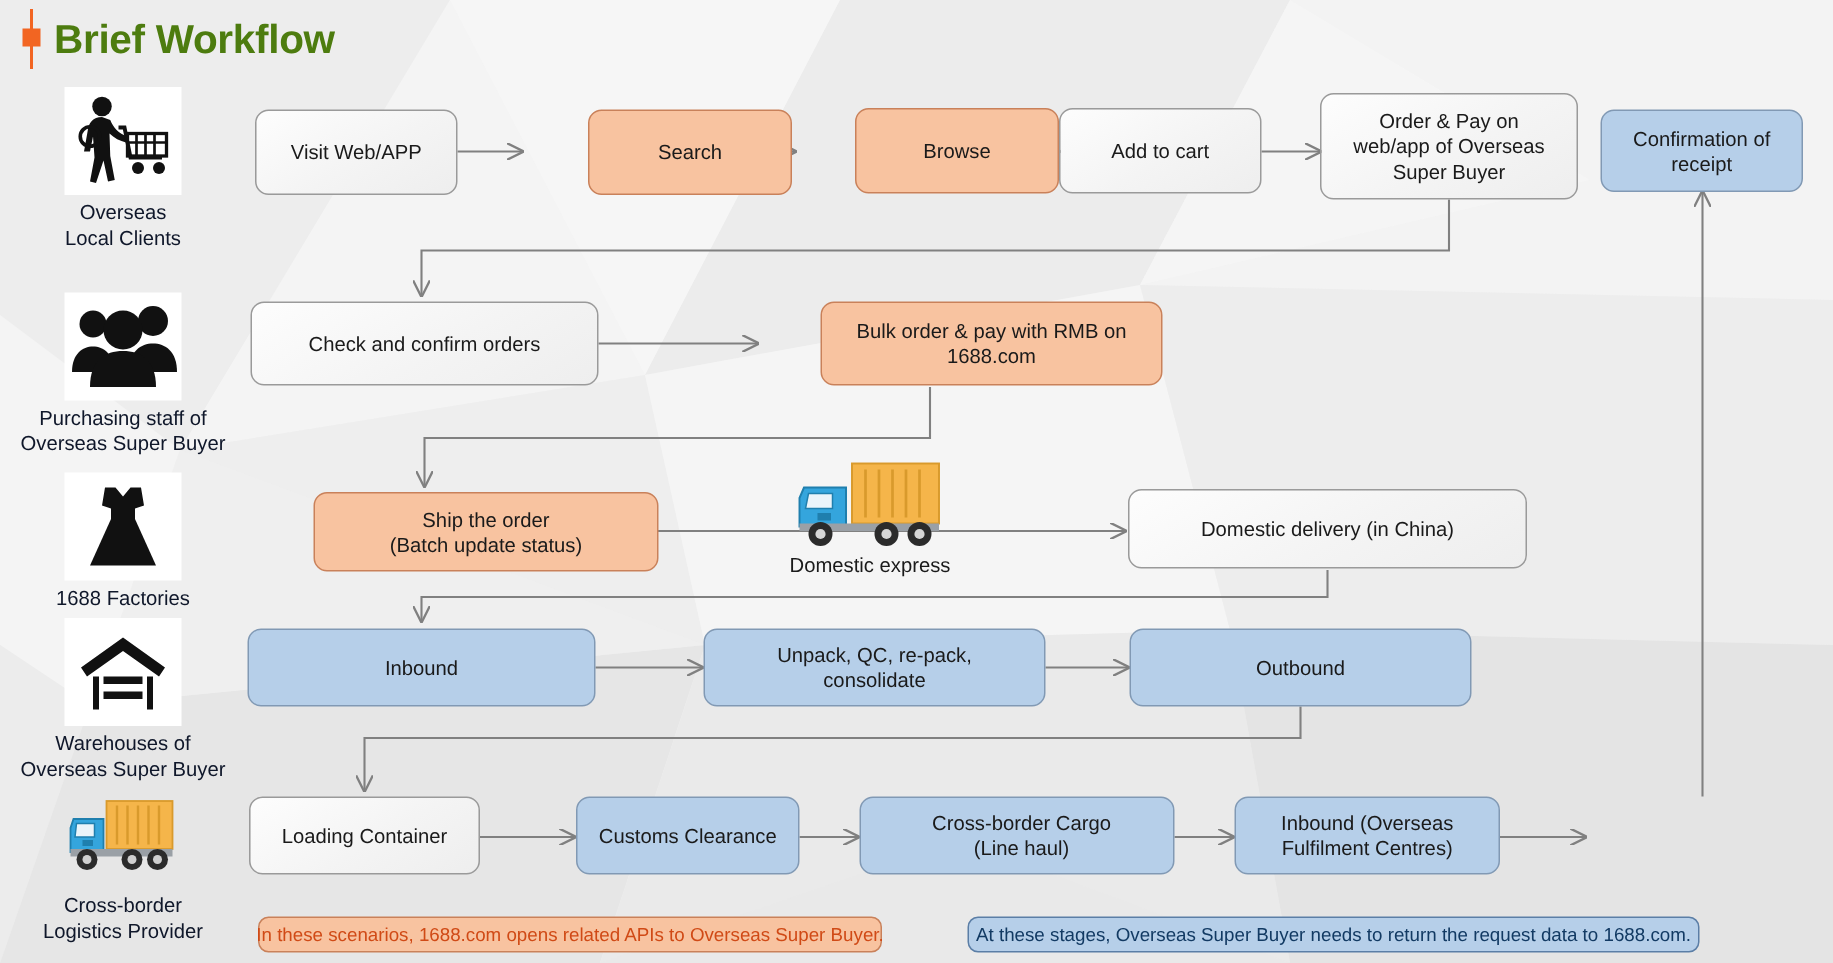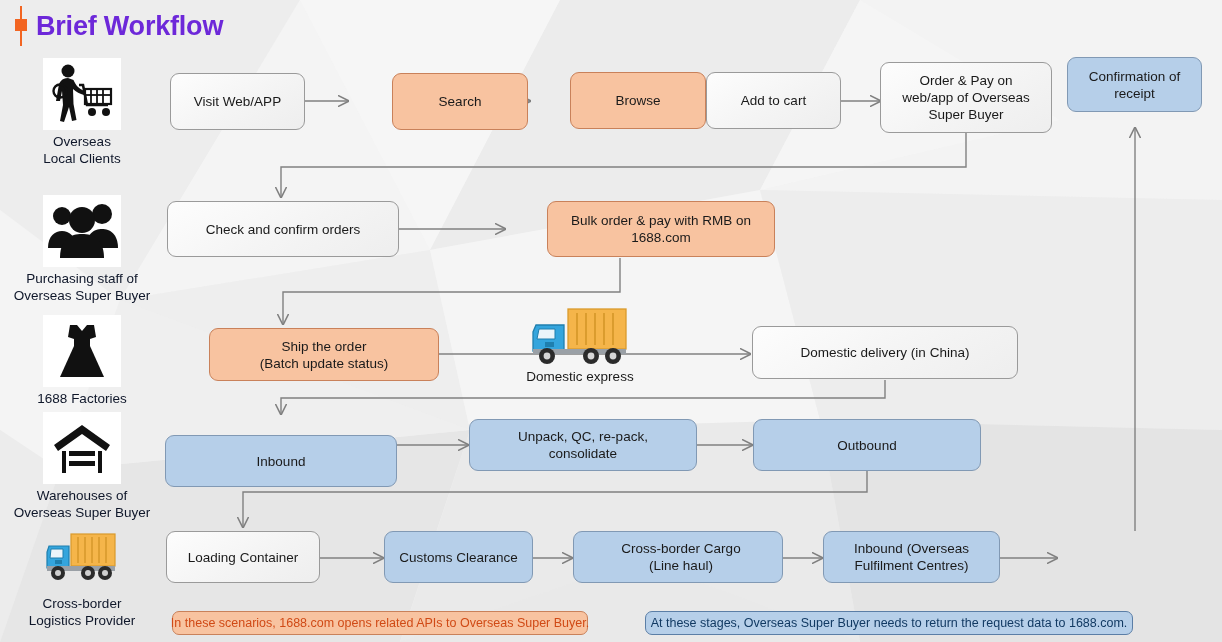--- a/index.html
+++ b/index.html
@@ -23,21 +23,21 @@
     display: flex; align-items: center; gap: 8px;
   }
   #title-bullet { position: relative; width: 14px; height: 40px; }
   #title-bullet .stem {
     position:absolute; left:6px; top:0; width:2px; height:40px; background:#f26522;
   }
   #title-bullet .sq {
     position:absolute; left:1px; top:13px; width:12px; height:12px; background:#f26522;
   }
   #title-text {
-    color: #6d28d9;
+    color: #4d7c0f;
     font-size: 27px;
     font-weight: bold;
     letter-spacing: -0.2px;
     white-space: nowrap;
   }
 
   
   .lane {
     position: absolute;
     width: 160px;
@@ -256,21 +256,21 @@
 Logistics Provider</div>
   </div>
 
   <div class="node white" style="left:170px; top:73px;  width:135px; height:57px;">Visit Web/APP</div>
   <div class="node orange" style="left:351px; top:73px;  width:136px; height:57px;">Search</div>
   <div class="node orange" style="left:529px; top:72px;  width:136px; height:57px;">Browse</div>
   <div class="node white" style="left:706px; top:72px;  width:135px; height:57px;">Add to cart</div>
   <div class="node white" style="left:880px; top:62px;  width:172px; height:71px;">Order &amp; Pay on
 web/app of Overseas
 Super Buyer</div>
-  <div class="node blue" style="left:1067px; top:57px; width:135px; height:55px;">Confirmation of
+  <div class="node blue" style="left:1067px; top:73px; width:135px; height:55px;">Confirmation of
 receipt</div>
 
   <div class="node white" style="left:167px; top:201px; width:232px; height:56px;">Check and confirm orders</div>
   <div class="node orange" style="left:506px; top:201px; width:228px; height:56px;">Bulk order &amp; pay with RMB on
 1688.com</div>
 
   <div class="node orange" style="left:168px; top:328px; width:230px; height:53px;">Ship the order
 (Batch update status)</div>
   <div class="node white" style="left:752px; top:326px; width:266px; height:53px;">Domestic delivery (in China)</div>
 
@@ -291,21 +291,21 @@
       <circle cx="19" cy="51" r="8" fill="#2b2b2b"></circle>
         <circle cx="19" cy="51" r="3.4" fill="#d6d6d6"></circle>
       <circle cx="63" cy="51" r="8" fill="#2b2b2b"></circle>
         <circle cx="63" cy="51" r="3.4" fill="#d6d6d6"></circle>
       <circle cx="85" cy="51" r="8" fill="#2b2b2b"></circle>
         <circle cx="85" cy="51" r="3.4" fill="#d6d6d6"></circle>
     </svg>
   </div>
   <div class="caption" style="left:490px; top:369px; width:180px;">Domestic express</div>
 
-  <div class="node blue" style="left:165px; top:419px; width:232px; height:52px;margin-top:16px;">Inbound</div>
+  <div class="node blue" style="left:165px; top:419px; width:232px; height:52px;">Inbound</div>
   <div class="node blue" style="left:469px; top:419px; width:228px; height:52px;">Unpack, QC, re-pack,
 consolidate</div>
   <div class="node blue" style="left:753px; top:419px; width:228px; height:52px;">Outbound</div>
 
   <div class="node white" style="left:166px; top:531px; width:154px; height:52px;">Loading Container</div>
   <div class="node blue" style="left:384px; top:531px; width:149px; height:52px;">Customs Clearance</div>
   <div class="node blue" style="left:573px; top:531px; width:210px; height:52px;padding-left:12px;">Cross-border Cargo
 (Line haul)</div>
   <div class="node blue" style="left:823px; top:531px; width:177px; height:52px;">Inbound (Overseas
 Fulfilment Centres)</div>

